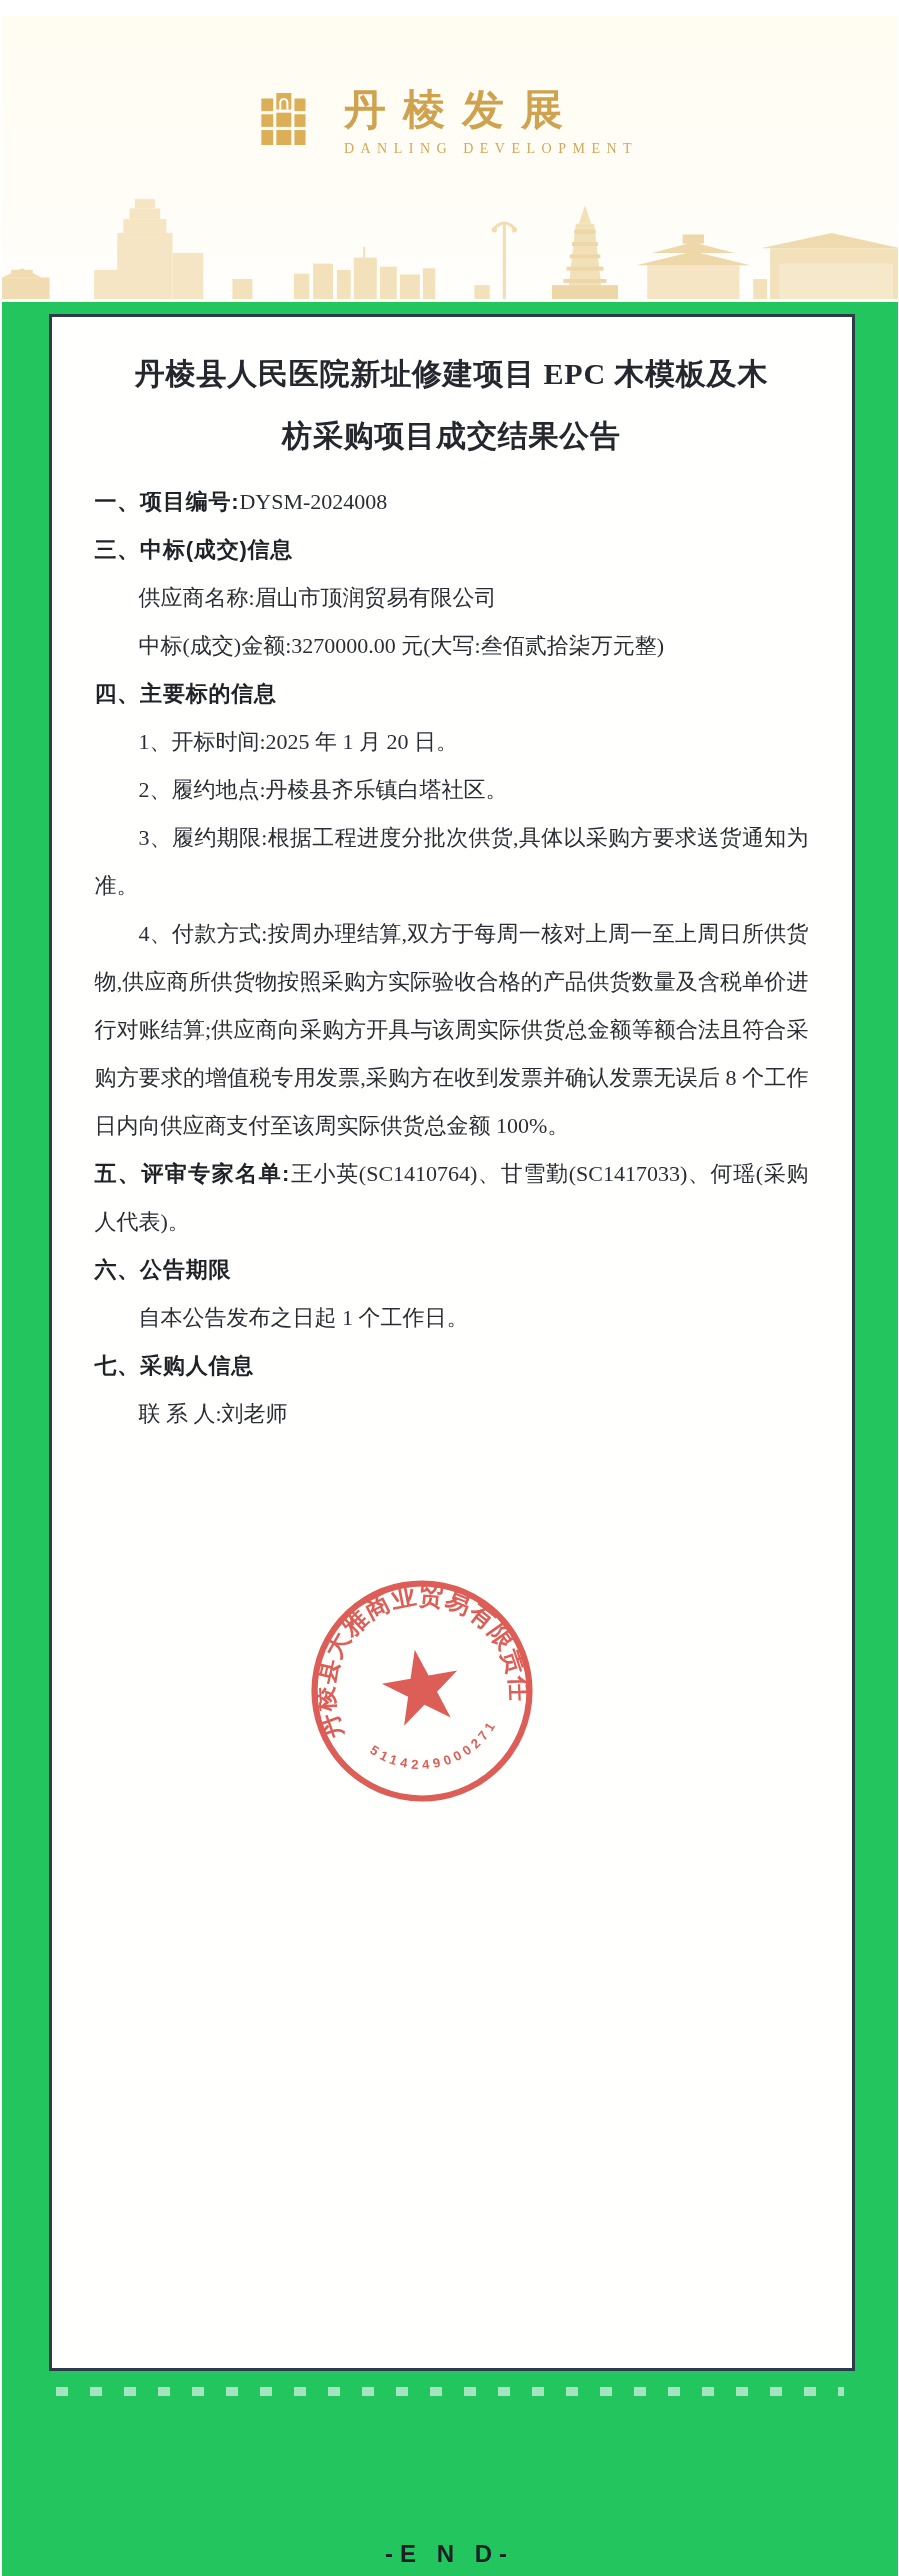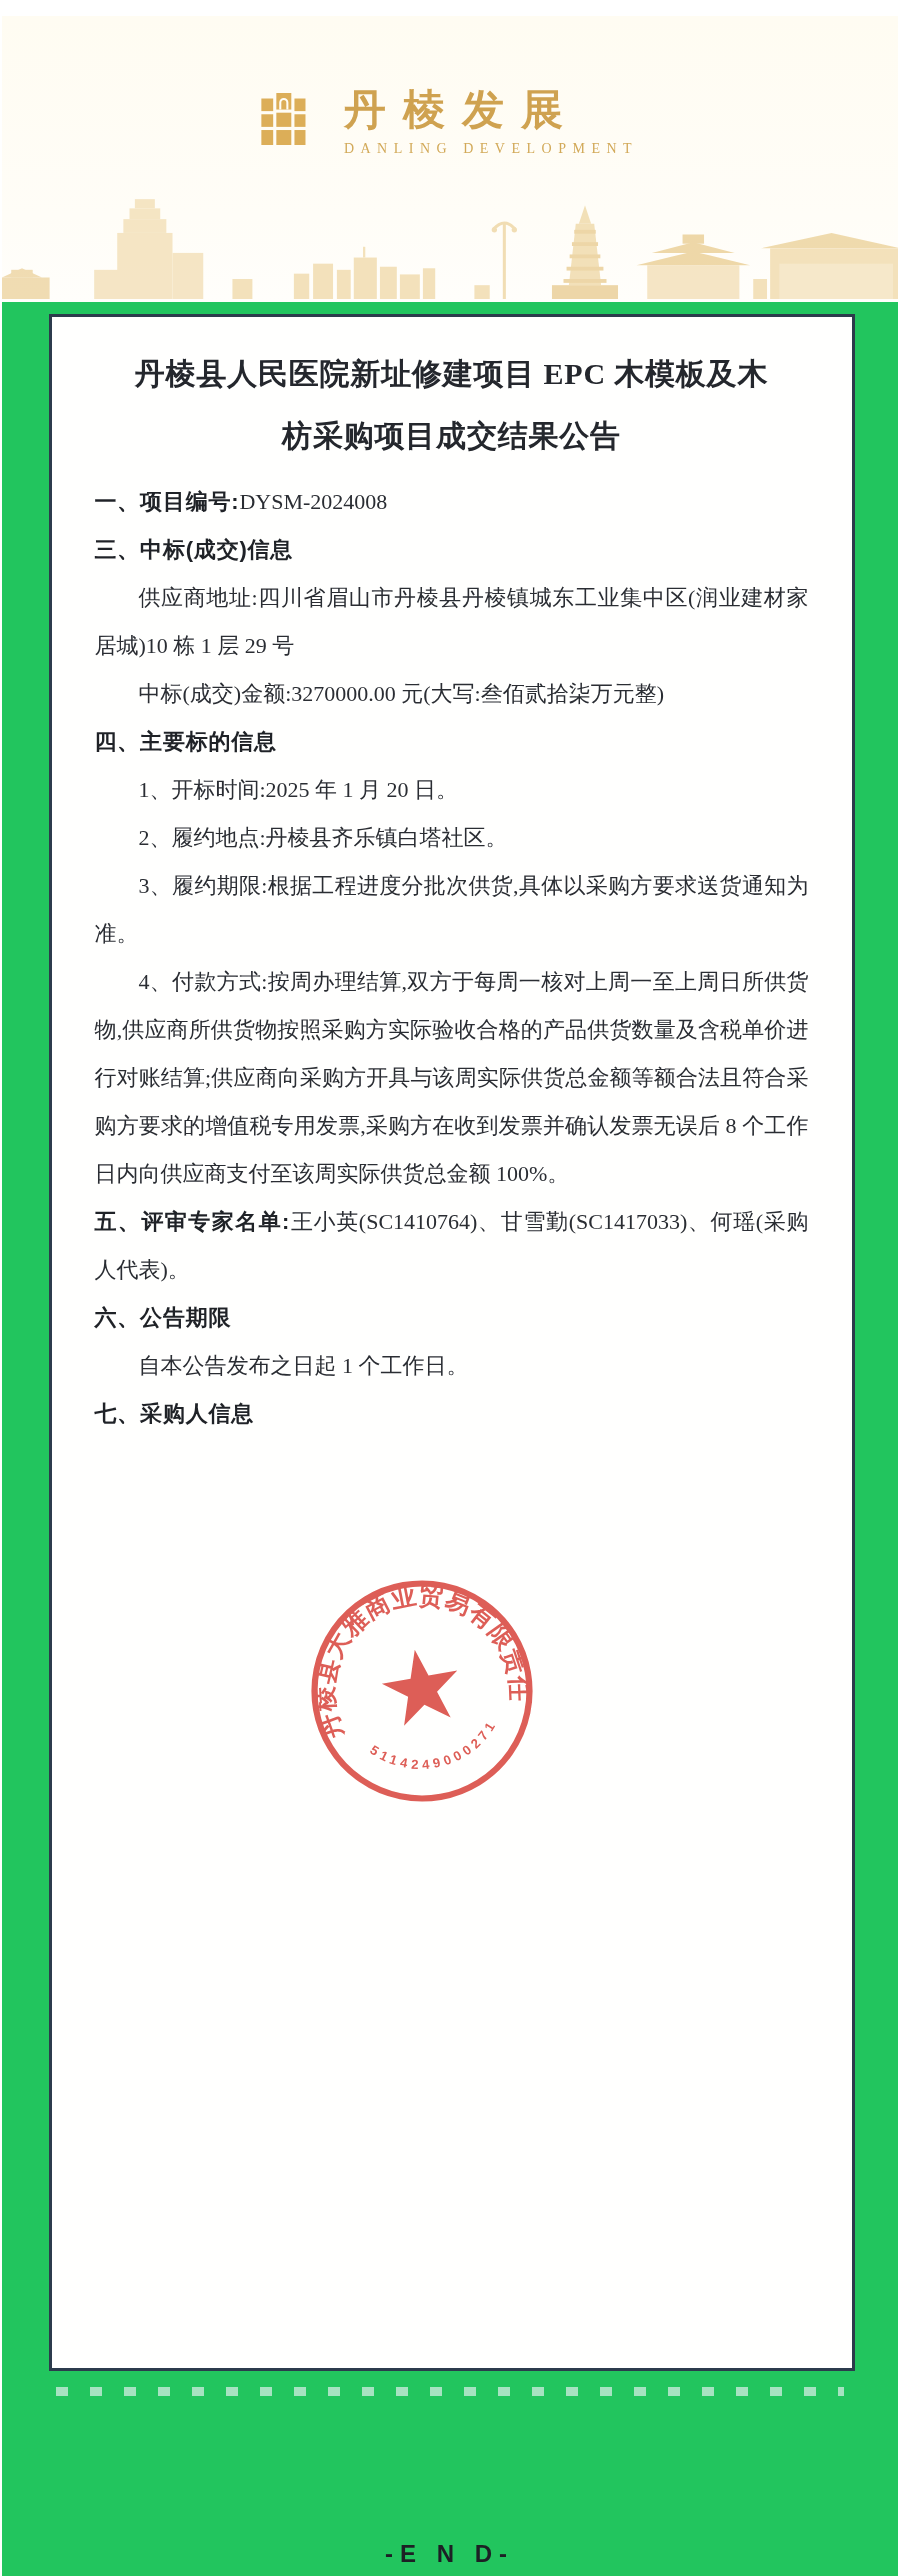--- a/index.html
+++ b/index.html
@@ -207,31 +207,32 @@
       </g>
     </svg>
   </header>
 
   <main class="doc-box">
     <h1 class="doc-title"><span>丹棱县人民医院新址修建项目 EPC 木模板及木</span><br><span>枋采购项目成交结果公告</span></h1>
 
     <div id="paragraphs" class="doc-body">
         <p class="para"><span class="para-label">一、项目编号:</span><span class="para-text">DYSM-2024008</span></p>
         <p class="para"><span class="para-label">三、中标(成交)信息</span></p>
-        <p class="para indent"><span class="para-text">供应商地址:四川省眉山市丹棱县丹棱镇城东工业集中区(润业建材家居城)10 栋 1 层 29 号</span></p>
+        <p class="para indent"><span class="para-text">供应商名称:眉山市顶润贸易有限公司</span></p>
         <p class="para indent"><span class="para-text">中标(成交)金额:3270000.00 元(大写:叁佰贰拾柒万元整)</span></p>
         <p class="para"><span class="para-label">四、主要标的信息</span></p>
         <p class="para indent"><span class="para-text">1、开标时间:2025 年 1 月 20 日。</span></p>
         <p class="para indent"><span class="para-text">2、履约地点:丹棱县齐乐镇白塔社区。</span></p>
         <p class="para indent"><span class="para-text">3、履约期限:根据工程进度分批次供货,具体以采购方要求送货通知为准。</span></p>
         <p class="para indent"><span class="para-text">4、付款方式:按周办理结算,双方于每周一核对上周一至上周日所供货物,供应商所供货物按照采购方实际验收合格的产品供货数量及含税单价进行对账结算;供应商向采购方开具与该周实际供货总金额等额合法且符合采购方要求的增值税专用发票,采购方在收到发票并确认发票无误后 8 个工作日内向供应商支付至该周实际供货总金额 100%。</span></p>
         <p class="para"><span class="para-label">五、评审专家名单:</span><span class="para-text">王小英(SC1410764)、甘雪勤(SC1417033)、何瑶(采购人代表)。</span></p>
         <p class="para"><span class="para-label">六、公告期限</span></p>
         <p class="para indent"><span class="para-text">自本公告发布之日起 1 个工作日。</span></p>
         <p class="para"><span class="para-label">七、采购人信息</span></p>
+        <p class="para indent"><span class="para-text">联 系 人:刘老师</span></p>
       </div>
 
     <svg class="stamp" viewBox="0 0 300 300" aria-hidden="true">
       <defs>
         <path id="arcTop" d="M 42 192 A 115 115 0 1 1 258 192" fill="none"></path>
         <path id="arcBottom" d="M 55 198 A 112 112 0 0 0 245 198" fill="none"></path>
       </defs>
       <circle cx="150" cy="150" r="139" fill="none" stroke="#d63a31" stroke-width="8"></circle>
       <polygon points="150,96 161.8,131.8 199.5,131.9 169,154.2 180.6,190.1 150,168 119.4,190.1 131,154.2 100.5,131.9 138.2,131.8" fill="#d63a31"></polygon>
       <text font-size="32" fill="#d63a31" letter-spacing="1" font-weight="700" font-family="'Liberation Serif','DejaVu Serif',serif">

